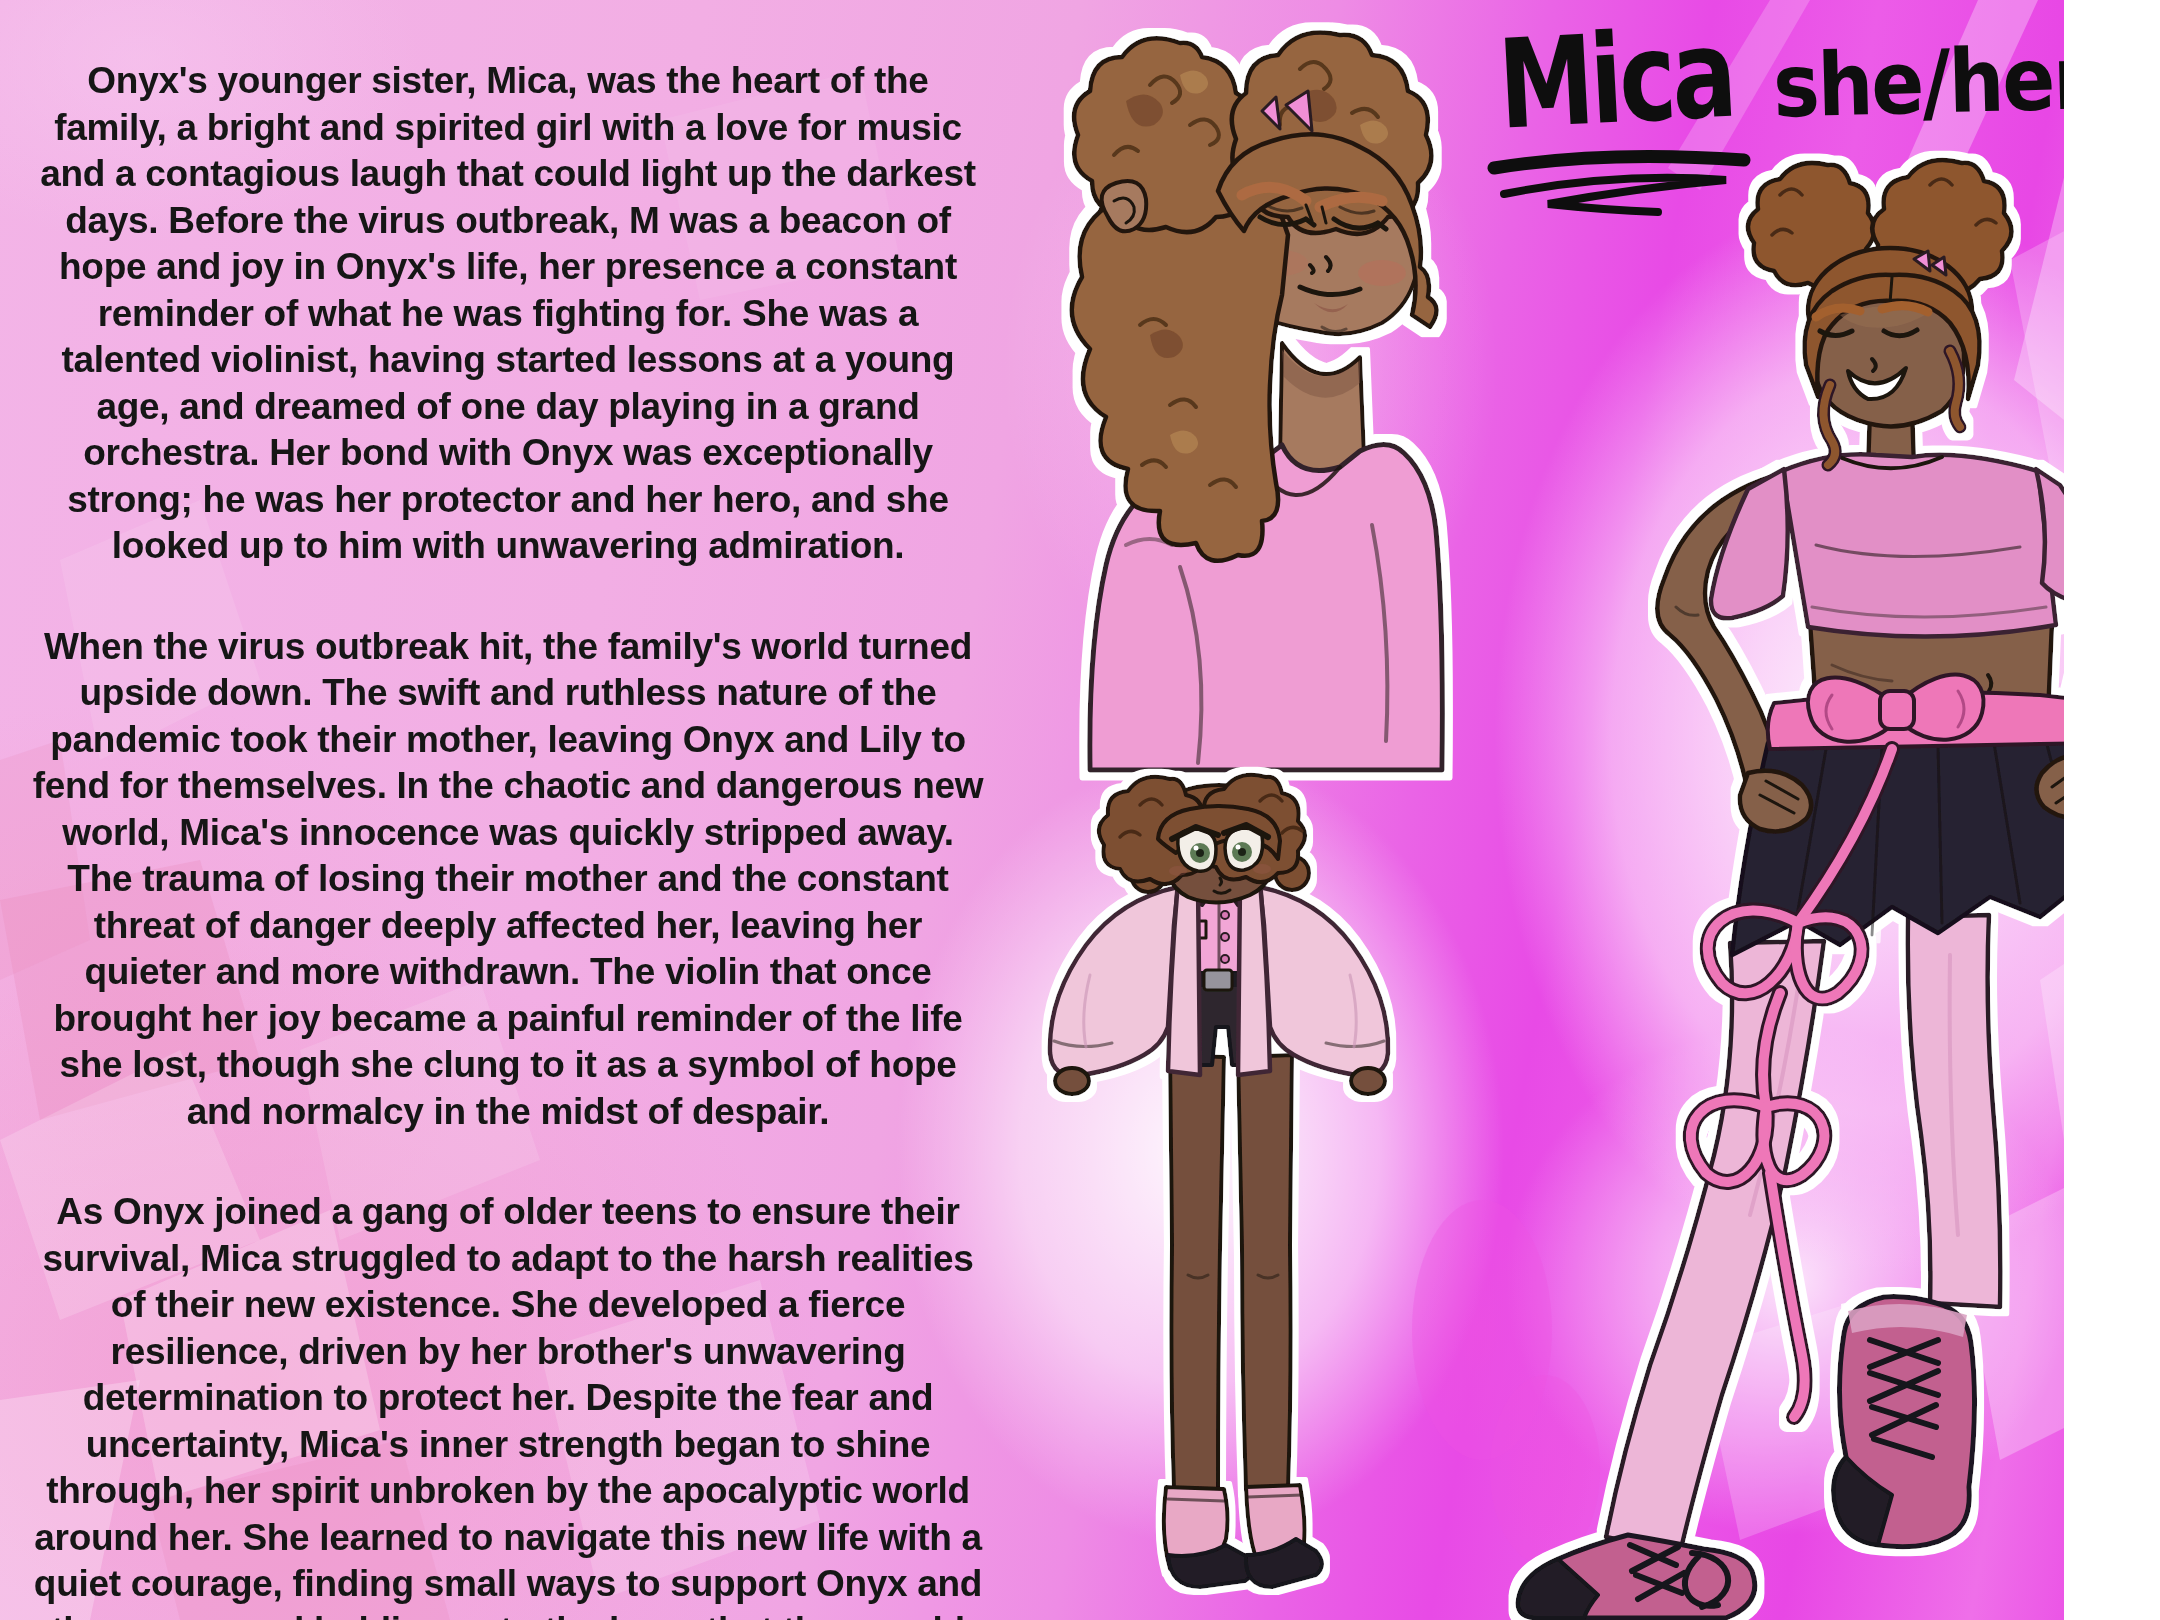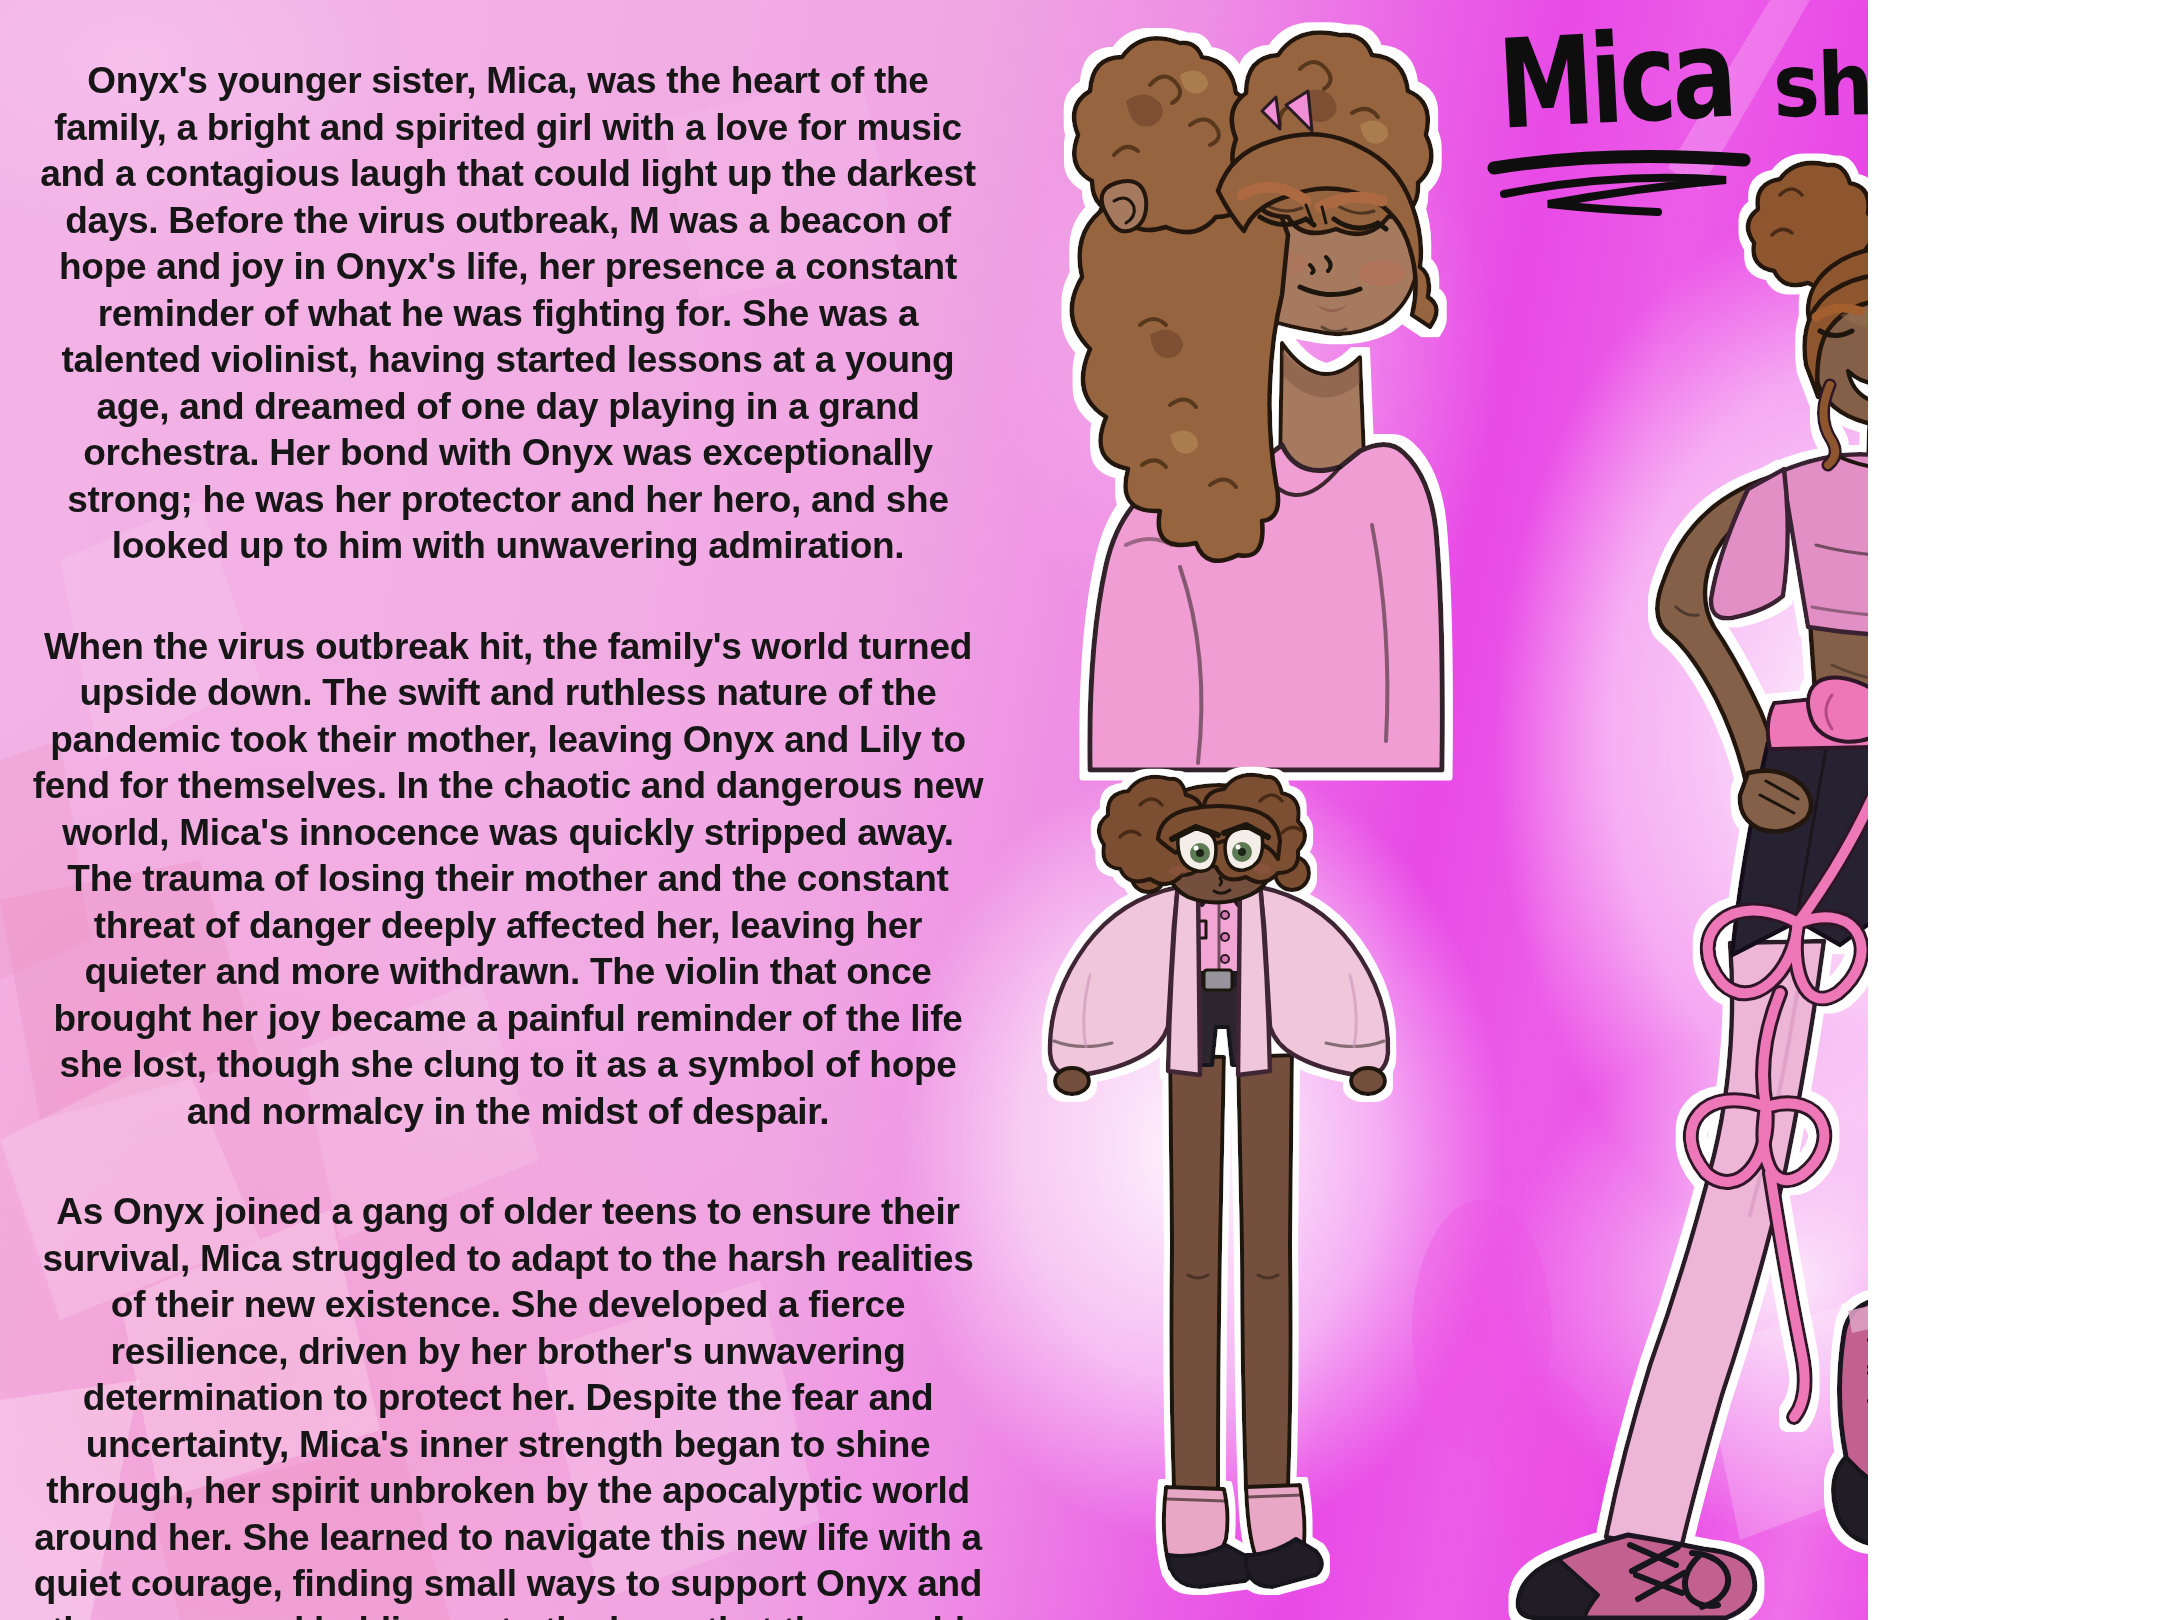--- a/index.html
+++ b/index.html
@@ -1,18 +1,18 @@
 <!DOCTYPE html>
 <html style="--background-left: #f2afe5; --background-rose: #f09cc8; --background-magenta: #e84ae6; --glow-white: #ffffff; --text-ink: #161616; --title-ink: #0e0e0e; --outline-ink: #241510; --hair-brown: #96653f; --hair-shadow: #7a4b2e; --hair-highlight: #b28354; --hair-chibi: #7d4f33; --hair-figure: #8e562e; --skin-bust: #a67a5f; --skin-chibi: #74503d; --skin-figure: #85604a; --shirt-pink: #ef9dd3; --chibi-shirt: #f2a6d6; --cardigan-pink: #f0c6da; --sock-pink: #e8a8c5; --shorts-black: #2d282e; --crop-top-pink: #e28fc6; --skirt-black: #282331; --bow-pink: #ee77b8; --leggings-pink: #edb6d7; --boot-pink: #c2608f; --boot-black: #241f26; --clip-pink: #f08fd6; --eye-green: #5d7a55;"><head>
 <meta charset="utf-8">
 <style>
   html,body{margin:0;padding:0;}
   body{width:2160px;height:1620px;overflow:hidden;position:relative;
        font-family:"Liberation Sans",sans-serif;}
-  .page{position:absolute;inset:0;width:1868px;height:1620px;overflow:hidden;}
+  .page{position:absolute;inset:0;width:2064px;height:1620px;overflow:hidden;}
 
   
   .bg{position:absolute;inset:0;
     background:
       radial-gradient(ellipse 400px 260px at 140px 60px,  rgba(248,206,242,.45), transparent 70%),
       radial-gradient(ellipse 330px 430px at 1250px 370px, rgba(255,235,250,.40), transparent 75%),
       radial-gradient(ellipse 400px 520px at 1200px 1150px, rgba(255,255,255,.95) 0%, rgba(255,255,255,.55) 45%, transparent 76%),
       radial-gradient(ellipse 470px 680px at 1870px 740px, rgba(255,255,255,.95) 0%, rgba(255,245,252,.55) 55%, transparent 80%),
       radial-gradient(ellipse 380px 340px at 1790px 1280px, rgba(255,255,255,.85), transparent 75%),
       radial-gradient(ellipse 720px 560px at 260px 1380px, rgba(243,150,198,.55), transparent 78%),

